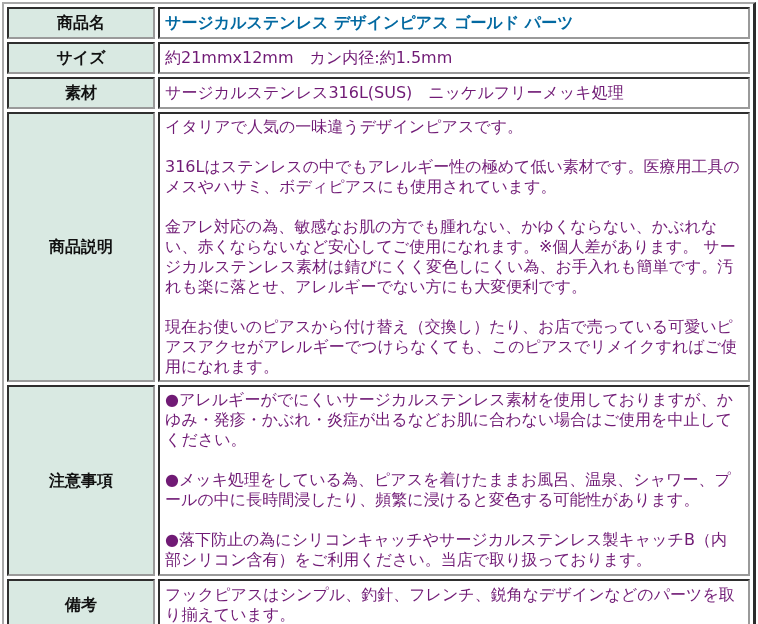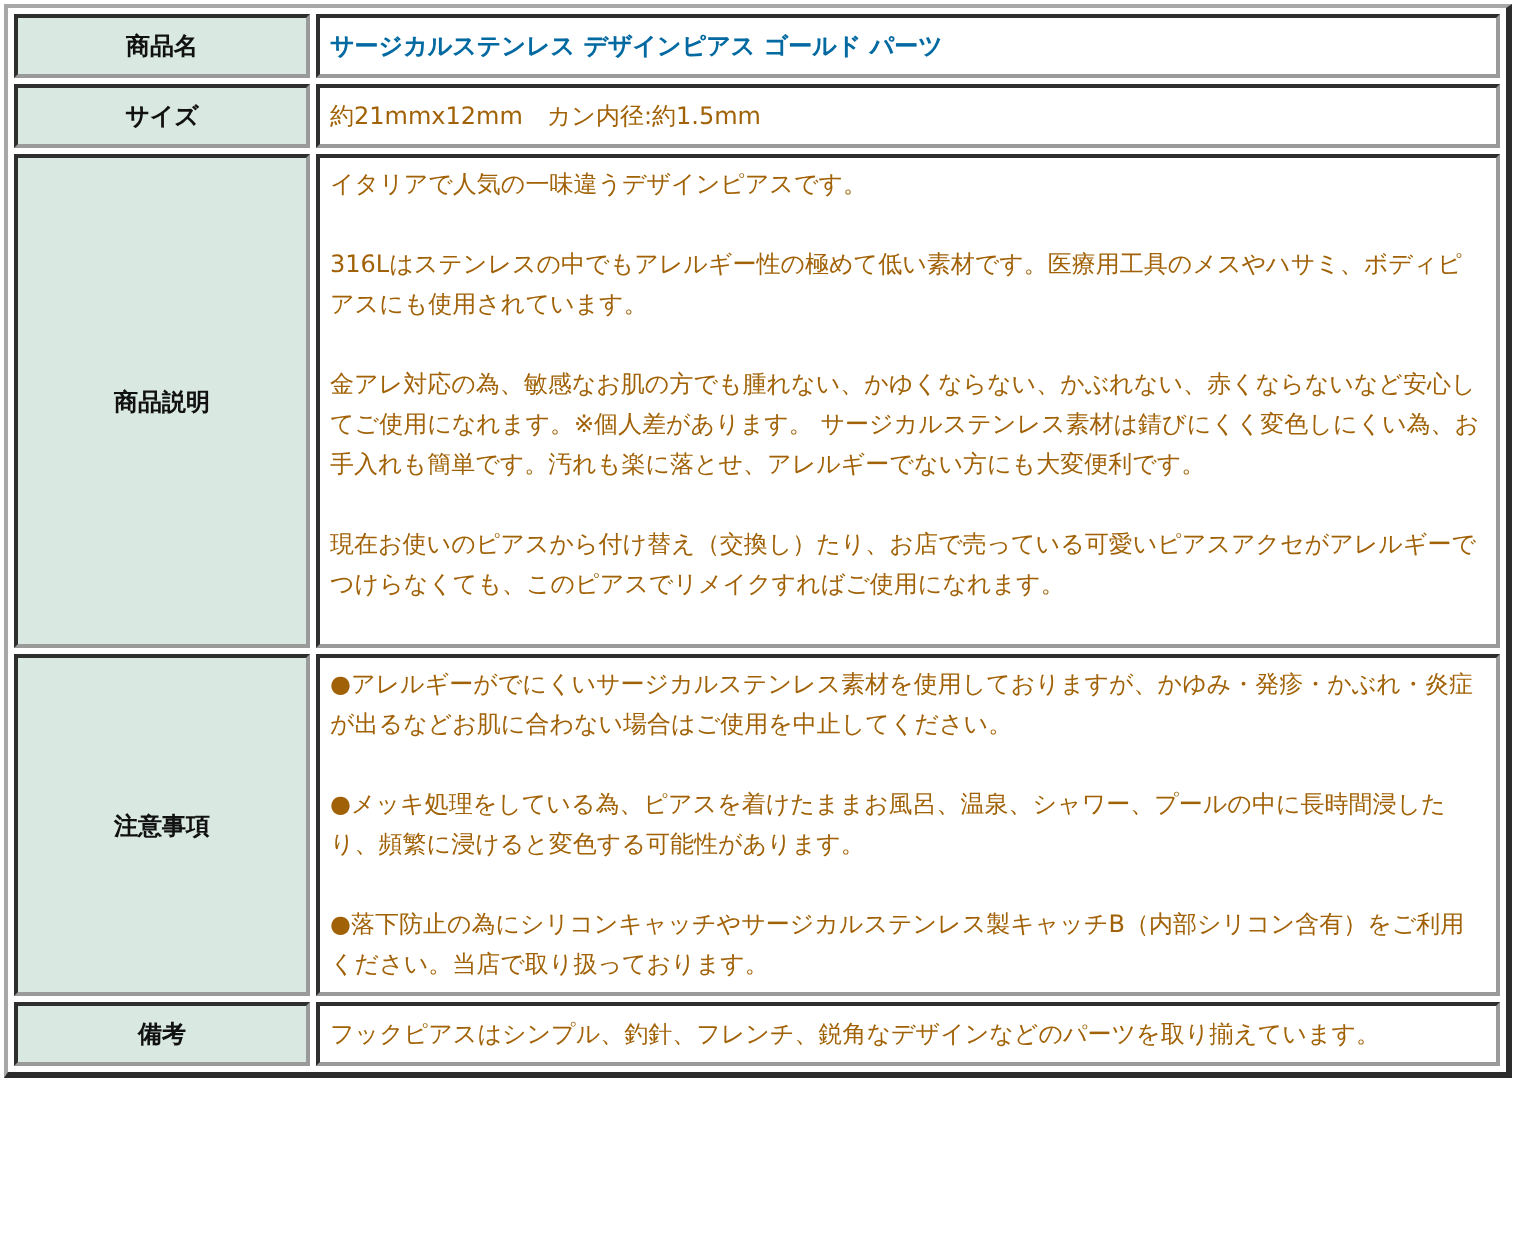--- a/index.html
+++ b/index.html
@@ -26,58 +26,62 @@
     border-right: 3px solid #2c2c2c;
     border-bottom: 3px solid #2c2c2c;
     box-sizing: border-box;
     background: #ffffff;
   }
   .spec-table td {
     border-top: 2px solid #2e2e2e;
     border-left: 2px solid #2e2e2e;
     border-right: 2px solid #9a9a9a;
     border-bottom: 2px solid #9a9a9a;
-    font-size: 12px;
+    font-size: 16px;
     line-height: 20px;
     box-sizing: border-box;
   }
   .label-cell {
     width: 148px;
     background: #d9e9e2;
     text-align: center;
     vertical-align: middle;
     font-weight: bold;
     color: #111111;
     font-size: 12.5px;
   }
   .value-cell {
     background: #ffffff;
     padding: 4px 6px 4px 5px;
     vertical-align: middle;
-    color: #a16207;
+    color: #701a75;
   }
   .row-simple td { height: 32px; }
   .value-title { font-weight: bold; color: #0369a1; }
   .para { margin: 0; }
   .para + .para { margin-top: 20px; }
-  .row-desc .value-cell { padding-top: 3px; padding-bottom: 20px; height: 230px; }
+  .row-desc .value-cell { padding-top: 3px; padding-bottom: 3px; height: 230px; }
   .row-notes .value-cell { padding-top: 3px; padding-bottom: 4px; height: 124px; }
 </style>
 </head>
 <body>
 
 <table class="spec-table">
   <tbody>
     <tr class="row-simple">
       <td class="label-cell">商品名</td>
       <td class="value-cell value-title">サージカルステンレス デザインピアス ゴールド パーツ</td>
     </tr>
     <tr class="row-simple">
       <td class="label-cell">サイズ</td>
       <td class="value-cell">約21mmx12mm　カン内径:約1.5mm</td>
+    </tr>
+    <tr class="row-simple">
+      <td class="label-cell">素材</td>
+      <td class="value-cell">サージカルステンレス316L(SUS)　ニッケルフリーメッキ処理</td>
     </tr>
     <tr class="row-desc">
       <td class="label-cell">商品説明</td>
       <td class="value-cell">
         <p class="para">イタリアで人気の一味違うデザインピアスです。</p>
         <p class="para">316Lはステンレスの中でもアレルギー性の極めて低い素材です。医療用工具のメスやハサミ、ボディピアスにも使用されています。</p>
         <p class="para">金アレ対応の為、敏感なお肌の方でも腫れない、かゆくならない、かぶれない、赤くならないなど安心してご使用になれます。※個人差があります。 サージカルステンレス素材は錆びにくく変色しにくい為、お手入れも簡単です。汚れも楽に落とせ、アレルギーでない方にも大変便利です。</p>
         <p class="para">現在お使いのピアスから付け替え（交換し）たり、お店で売っている可愛いピアスアクセがアレルギーでつけらなくても、このピアスでリメイクすればご使用になれます。</p>
       </td>
     </tr>

